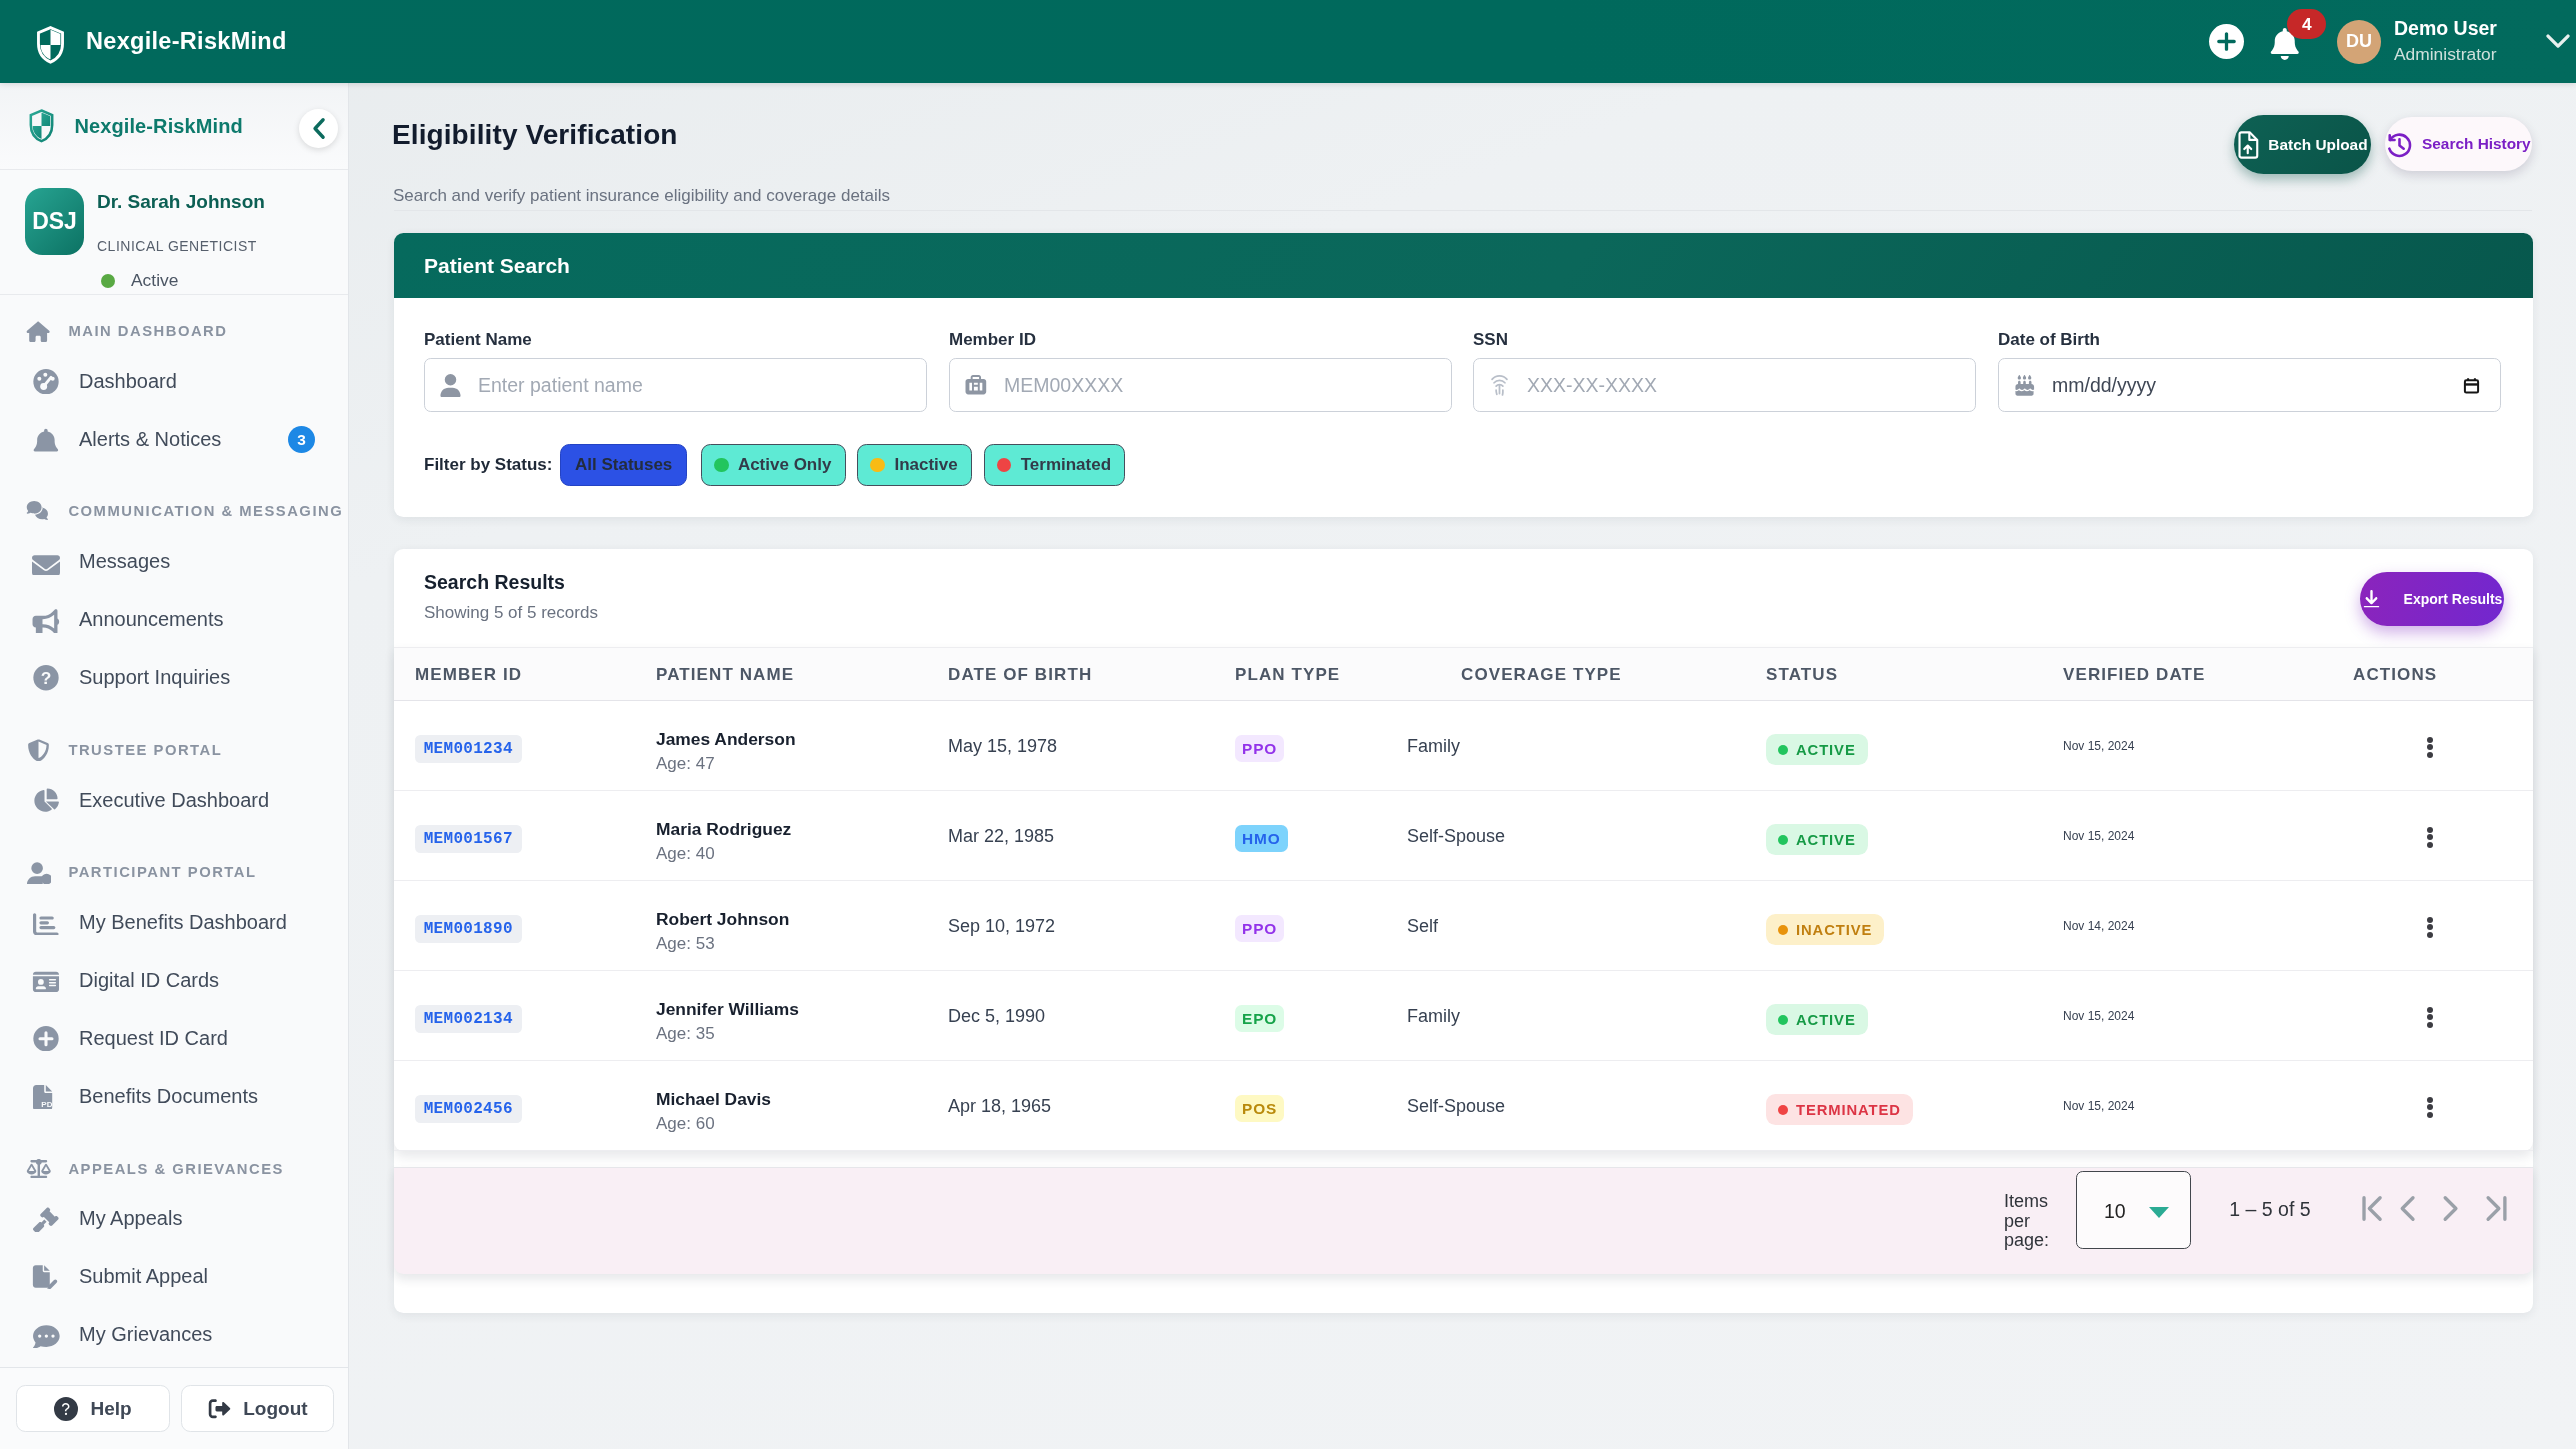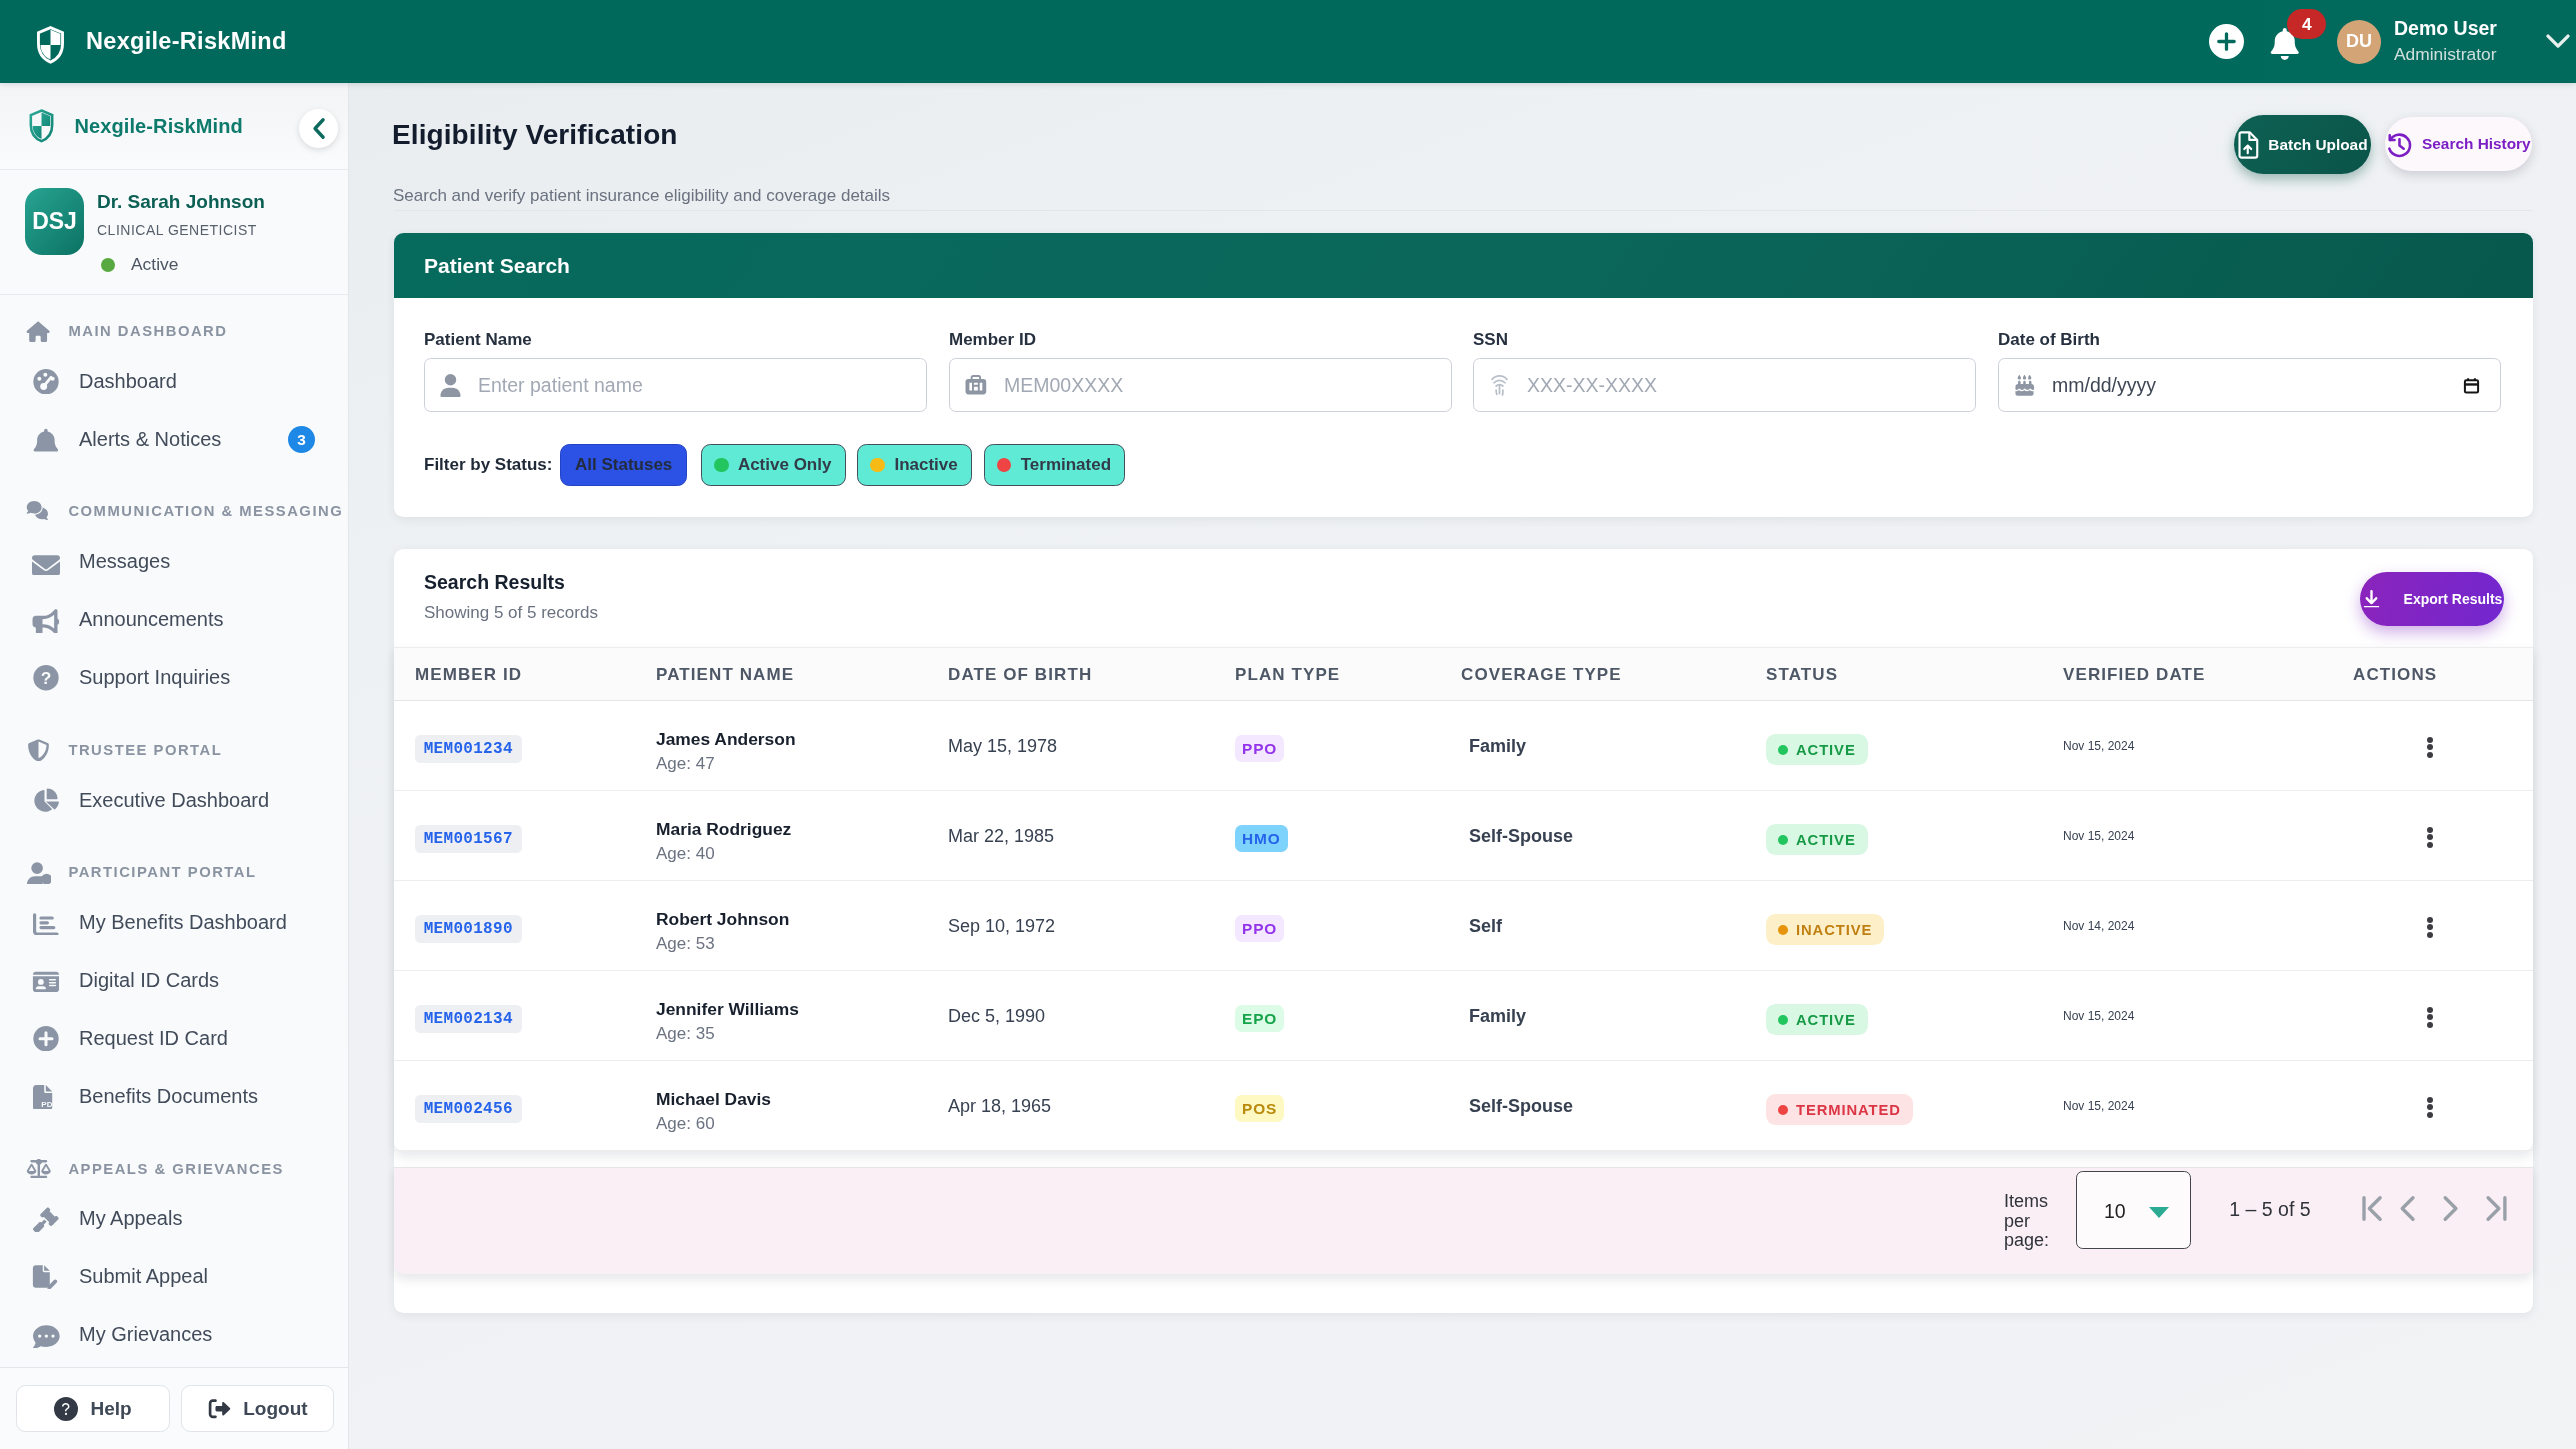--- a/index.html
+++ b/index.html
@@ -24,21 +24,21 @@
 
 
 .sidebar { position:absolute; left:0; top:83px; width:349px; height:1366px; background:#f9fafb; border-right:1.3px solid #e2e5e9; z-index:40; display:flex; flex-direction:column; }
 .sb-logo-row { height:87px; min-height:87px; display:flex; align-items:center; border-bottom:1.3px solid #e8eaed; background:linear-gradient(180deg,#f2f4f6,#fafbfc); position:relative; }
 .sb-logo-row svg.shield { width:27px; height:34px; margin-left:27.5px; }
 .sb-brand { color:#0d7a6c; font-size:20px; font-weight:bold; margin-left:20px; letter-spacing:0.1px; }
 .collapse-btn { position:absolute; right:10px; top:25.5px; width:39px; height:39px; background:#fff; border-radius:50%; box-shadow:0 2px 6.7px rgba(0,0,0,.13); display:flex; align-items:center; justify-content:center; }
 .profile { border-bottom:1.3px solid #e8eaed; padding:17.4px 0 0 25px; height:125px; position:relative; }
 .dsj { position:absolute; left:25px; top:18px; width:59px; height:67px; border-radius:17.4px; background:linear-gradient(135deg,#27a492,#0c7263); color:#fff; font-weight:bold; font-size:23px; display:flex; align-items:center; justify-content:center; }
 .p-name { margin-left:72px; color:#0c5f54; font-size:19px; font-weight:bold; line-height:24px; padding-top:2.7px;}
-.p-role { margin-left:72px; color:#565f6c; font-size:14px; letter-spacing:0.5px; margin-top:8px; }
+.p-role { margin-left:72px; color:#565f6c; font-size:14px; letter-spacing:0.5px; margin-top:24px; }
 .p-status { margin-left:76px; margin-top:16px; display:flex; align-items:center; gap:16px; color:#4b5563; font-size:17.4px; }
 .p-dot { width:14px; height:14px; border-radius:50%; background:#59a943; }
 
 .nav { flex:1; padding-top:20px; overflow:hidden; }
 .sec { display:flex; align-items:center; gap:17.4px; margin:0 0 5.4px 25.5px; color:#8a93a1; height:32px; }
 .sec svg { width:25.5px; height:23px; flex:none; }
 .sec span { font-size:14.8px; font-weight:bold; letter-spacing:1.5px; white-space:nowrap; }
 .item { display:flex; align-items:center; margin-left:32px; height:58px; position:relative; }
 .item svg { width:28px; height:25.5px; flex:none; }
 .item span { font-size:20px; color:#414b5a; margin-left:19px; }
@@ -94,21 +94,21 @@
 .tablewrap { border-radius:0 0 9.4px 9.4px; box-shadow:0 5.4px 10.7px rgba(30,40,60,.10); }
 .thead { height:54px; background:#fbfbfc; border-top:1.3px solid #ededf0; border-bottom:1.3px solid #e4e4e9; position:relative; }
 .th { position:absolute; top:0; height:54px; display:flex; align-items:center; font-size:17px; font-weight:bold; letter-spacing:1.1px; color:#4d5766; }
 .trow { height:90px; border-bottom:1.3px solid #ededf0; position:relative; }
 .td { position:absolute; display:flex; align-items:center; }
 .memchip { left:21px; top:34px; height:27.5px; background:#edeff3; border-radius:5.4px; padding:0 8.7px; color:#2563eb; font-family:"Liberation Mono",monospace; font-size:16px; font-weight:bold; letter-spacing:0.3px; }
 .pname { left:262px; top:28px; font-size:17.4px; font-weight:bold; color:#18202e; }
 .page { left:262px; top:53px; font-size:17px; color:#6b7280; }
 .dob { left:554px; top:0; height:90px; font-size:18px; color:#374151; }
 .plan { left:841px; top:34px; height:27px; border-radius:6.7px; padding:0 7px; font-size:15.4px; font-weight:bold; letter-spacing:0.9px; }
-.cov { left:1075px; top:0; height:90px; font-size:18px; color:#374151;font-weight:bold; }
+.cov { left:1013px; top:0; height:90px; font-size:18px; color:#374151; }
 .status { left:1372px; top:33px; height:31px; border-radius:9.4px; padding:0 12px; display:flex; align-items:center; gap:8px; font-size:14.8px; font-weight:bold; letter-spacing:0.9px; }
 .status .sdot { width:10px; height:10px; border-radius:50%; }
 .vdate { left:1669px; top:0; height:90px; font-size:12px; color:#374151; }
 .kebab { left:2033px; top:36px; width:6.7px; display:block !important; }
 .kebab i { display:block; width:6px; height:6px; border-radius:50%; background:#3c3c42; margin-bottom:1.3px; }
 .pp { background:#f3e8ff; color:#9333ea; }
 .ph2 { background:#7dd3fc; color:#2563eb; }
 .pe { background:#dcfce7; color:#16a34a; }
 .pq { background:#fef9c3; color:#b98a0c; }
 .st-a { background:#d9f8e4; color:#169a46; }

